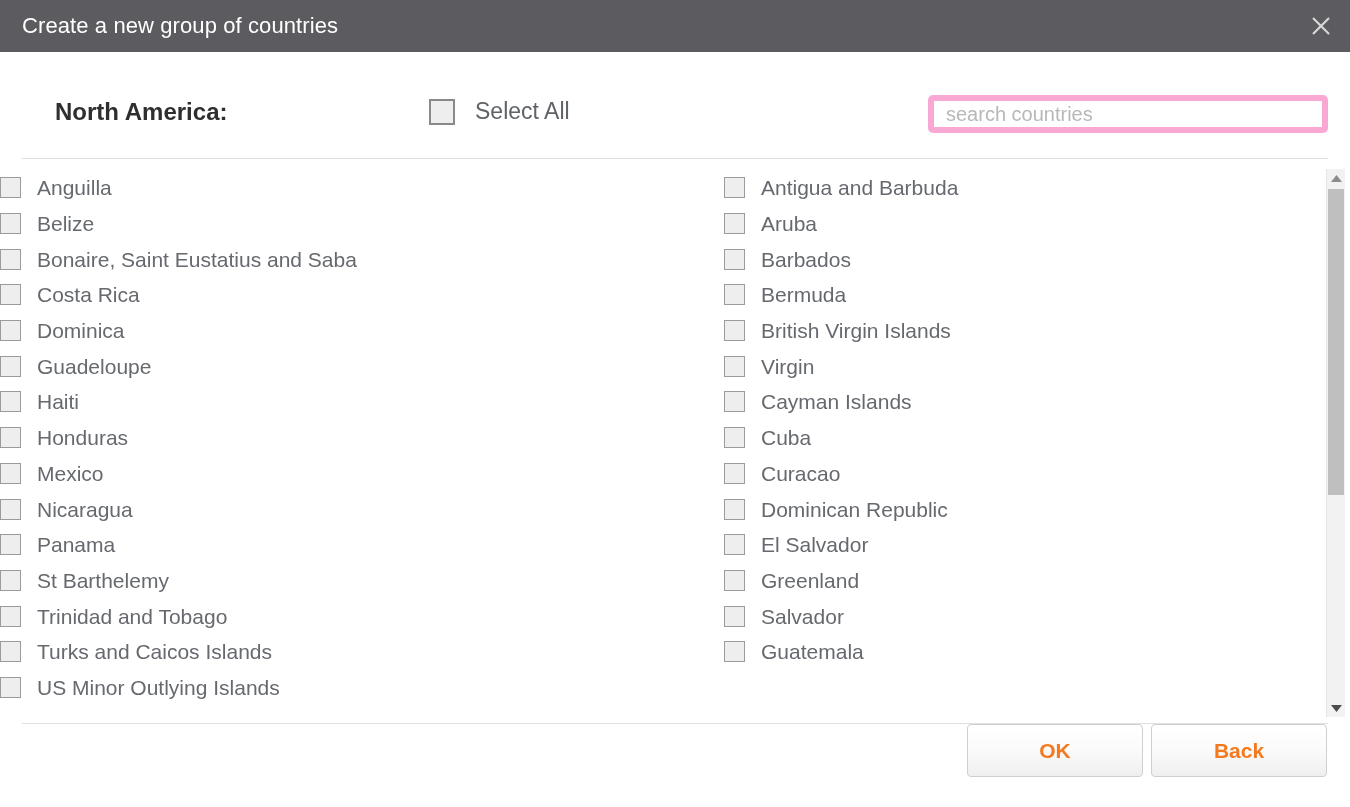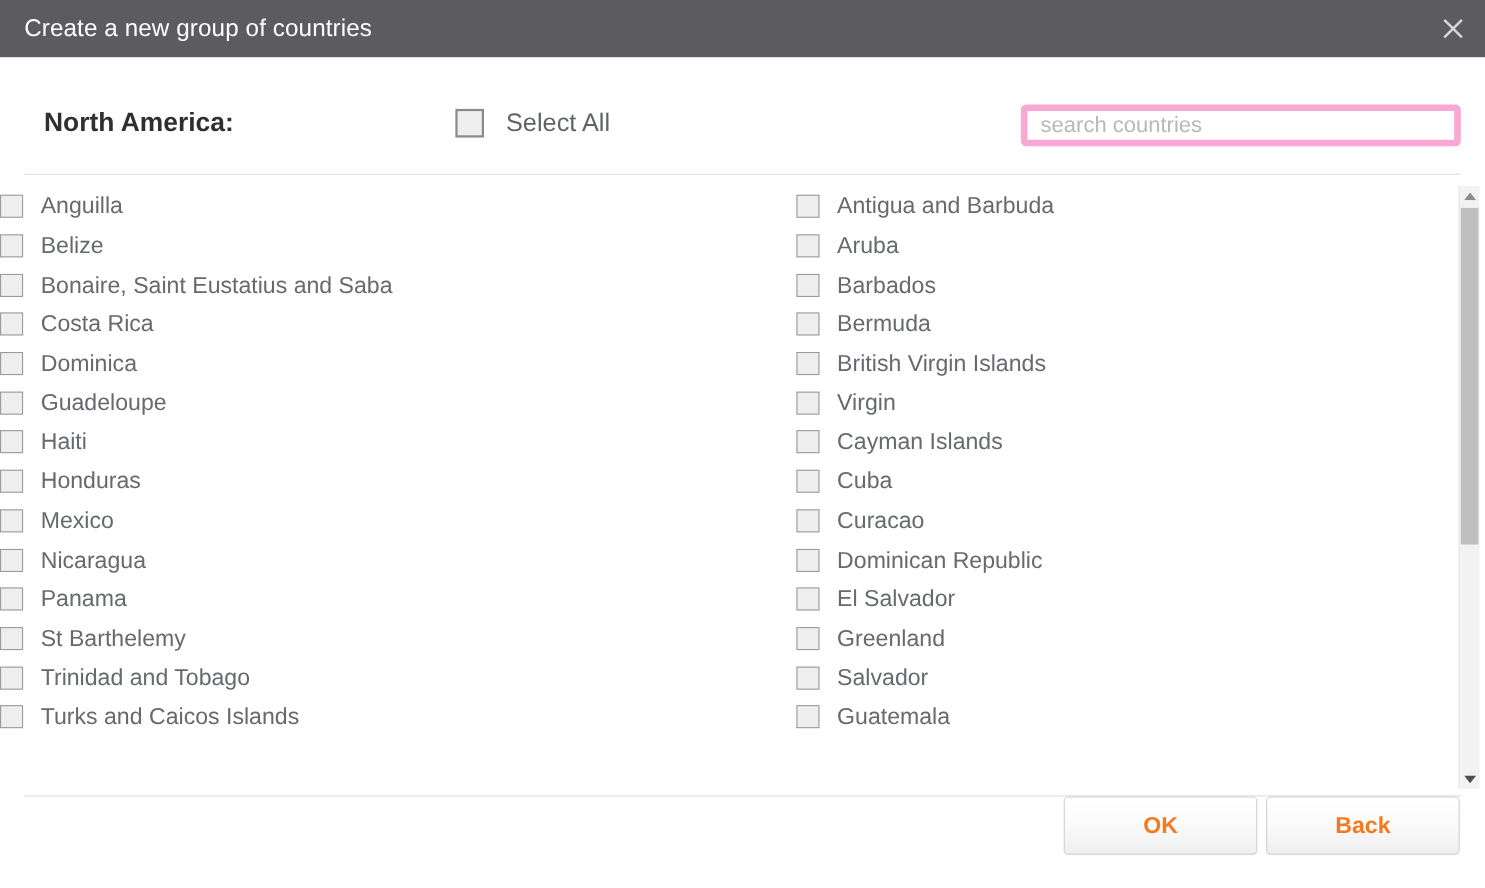--- a/index.html
+++ b/index.html
@@ -53,20 +53,21 @@
     justify-content: center;
     cursor: pointer;
   }
   .close-btn svg { display: block; }
 
   
   .controls {
     position: relative;
     height: 106px;
     flex: 0 0 106px;
+    margin-left: 15px;
   }
   .region-title {
     position: absolute;
     left: 40px;
     top: 46px;
     font-size: 24px;
     font-weight: bold;
     color: #2f2f2f;
     font-family: "Liberation Sans", sans-serif;
     white-space: nowrap;
@@ -308,20 +309,24 @@
             <span class="cb"></span>
             <span class="country-label">St Barthelemy</span>
           </div>
           <div class="country-row">
             <span class="cb"></span>
             <span class="country-label">Trinidad and Tobago</span>
           </div>
           <div class="country-row">
             <span class="cb"></span>
             <span class="country-label">Turks and Caicos Islands</span>
+          </div>
+          <div class="country-row">
+            <span class="cb"></span>
+            <span class="country-label">US Minor Outlying Islands</span>
           </div>
         </div>
       <div class="column right">
           <div class="country-row">
             <span class="cb"></span>
             <span class="country-label">Antigua and Barbuda</span>
           </div>
           <div class="country-row">
             <span class="cb"></span>
             <span class="country-label">Aruba</span>

